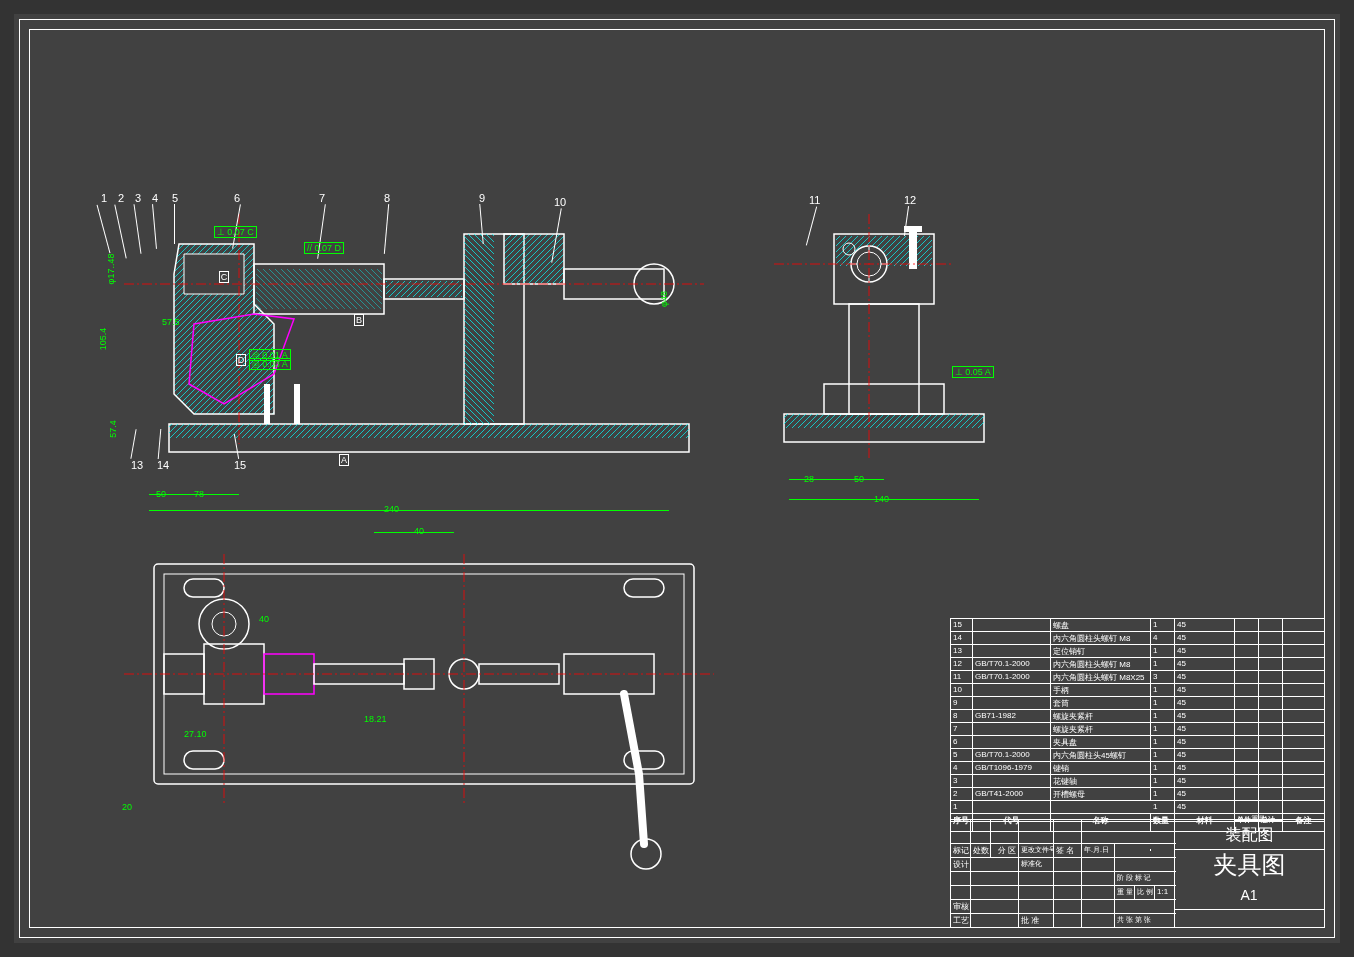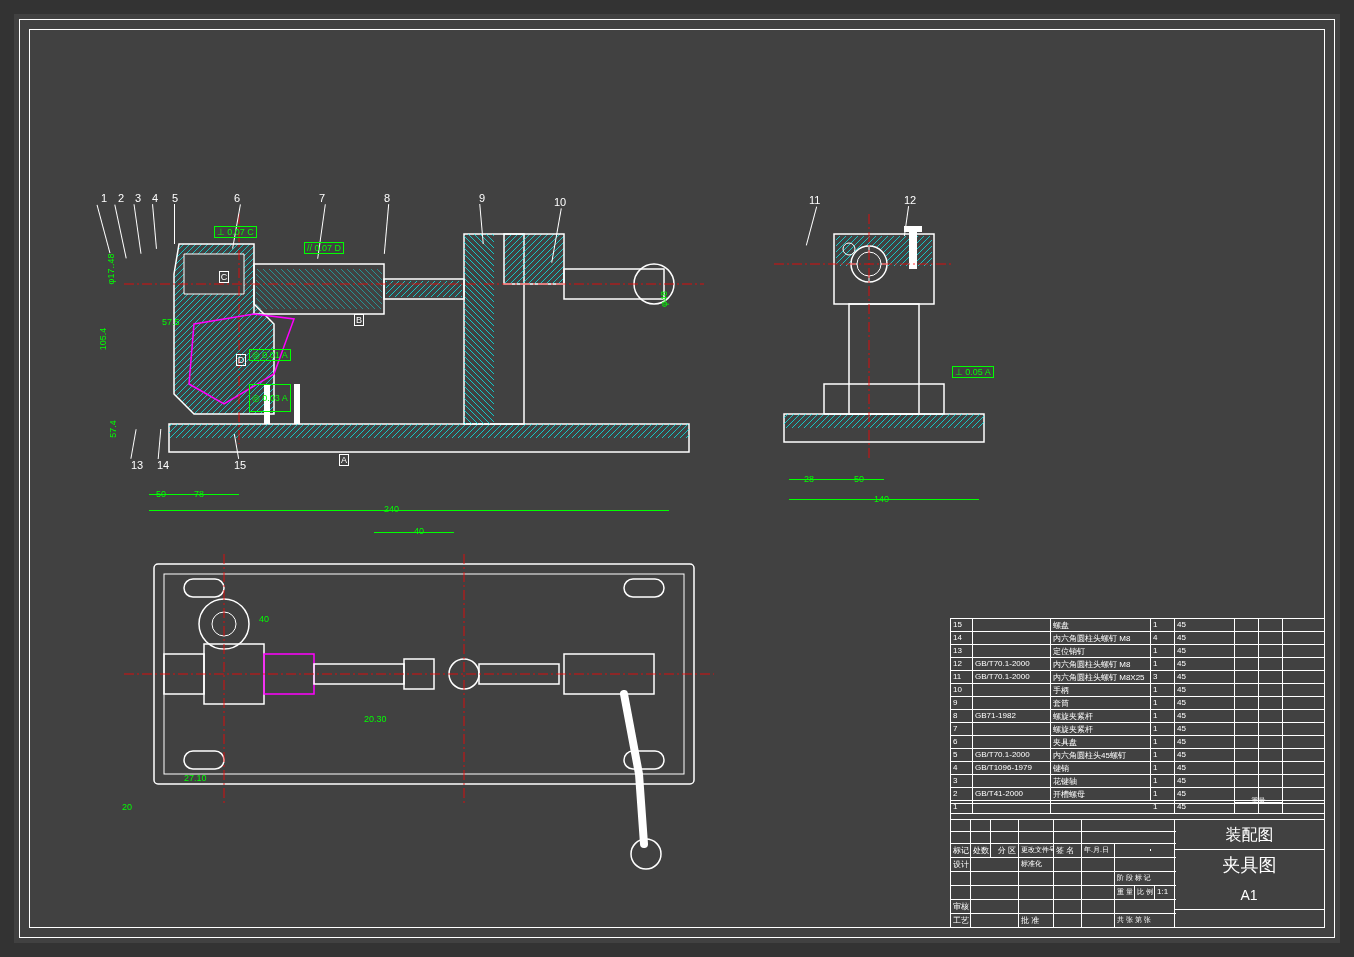--- a/index.html
+++ b/index.html
@@ -20,21 +20,21 @@
 .dim-text { position: absolute; color: #00ff00; font-size: 9px; }
 .dim-line { position: absolute; background: #00ff00; }
 
 
 .title-block { position: absolute; right: 15px; bottom: 15px; width: 375px; height: 310px; border: 1px solid #fff; background: #414141; }
 .tb-row { display: flex; border-bottom: 1px solid #fff; height: 13px; }
 .tb-cell { border-right: 1px solid #fff; color: #fff; font-size: 8px; padding: 1px 2px; overflow: hidden; white-space: nowrap; }
 .tb-header { font-weight: bold; }
 .tb-bottom { position: absolute; bottom: 0; left: 0; right: 0; height: 108px; border-top: 1px solid #fff; }
 .tb-title-main { position: absolute; right: 0; top: 0; width: 150px; height: 30px; color: #fff; font-size: 16px; text-align: center; line-height: 30px; border-left: 1px solid #fff; border-bottom: 1px solid #fff; }
-.tb-title-sub { position: absolute; right: 0; top: 30px; width: 150px; height: 60px; color: #fff; font-size: 18px; text-align: center; line-height: 30px; border-left: 1px solid #fff; }
+.tb-title-sub { position: absolute; right: 0; top: 30px; width: 150px; height: 60px; color: #fff; font-size: 24px; text-align: center; line-height: 30px; border-left: 1px solid #fff; }
 .tb-a1 { position: absolute; right: 0; top: 60px; width: 150px; height: 30px; color: #fff; font-size: 14px; text-align: center; line-height: 30px; }
 .tb-small-grid { position: absolute; left: 0; top: 0; width: 225px; height: 108px; }
 .tb-sg-row { display: flex; border-bottom: 1px solid #fff; height: 15px; }
 .tb-sg-cell { border-right: 1px solid #fff; color: #fff; font-size: 8px; padding: 1px 2px; overflow: hidden; white-space: nowrap; }
 
 svg { position: absolute; }
 </style>
 </head>
 <body>
 
@@ -176,41 +176,41 @@
     <div class="balloon-line" style="left:202px;top:400px;width:1px;height:25px;transform:rotate(-10deg);"></div>
 
     <div class="dim-text" style="left:128px;top:283px;">57.5</div>
     <div class="dim-text" style="left:58px;top:300px;transform:rotate(-90deg);">105.4</div>
     <div class="dim-text" style="left:70px;top:390px;transform:rotate(-90deg);">57.4</div>
     <div class="dim-text" style="left:122px;top:455px;">50</div>
     <div class="dim-text" style="left:160px;top:455px;">78</div>
     <div class="dim-text" style="left:350px;top:470px;">240</div>
     <div class="dim-text" style="left:88px;top:768px;">20</div>
     <div class="dim-text" style="left:380px;top:492px;">40</div>
-    <div class="dim-text" style="left:330px;top:680px;">20.30</div>
-    <div class="dim-text" style="left:150px;top:695px;margin-top:44px;">27.10</div>
+    <div class="dim-text" style="left:330px;top:680px;">18.21</div>
+    <div class="dim-text" style="left:150px;top:695px;">27.10</div>
     <div class="dim-text" style="left:225px;top:580px;">40</div>
     <div class="dim-text" style="left:770px;top:440px;">28</div>
     <div class="dim-text" style="left:820px;top:440px;">50</div>
     <div class="dim-text" style="left:840px;top:460px;">140</div>
     <div class="dim-text" style="left:62px;top:230px;transform:rotate(-90deg);">φ17..48</div>
     <div class="dim-text" style="left:622px;top:260px;transform:rotate(-90deg);">φ48</div>
 
     <div class="dim-line" style="left:115px;top:460px;width:30px;height:1px;"></div>
     <div class="dim-line" style="left:145px;top:460px;width:60px;height:1px;"></div>
     <div class="dim-line" style="left:115px;top:476px;width:520px;height:1px;"></div>
     <div class="dim-line" style="left:340px;top:498px;width:80px;height:1px;"></div>
     <div class="dim-line" style="left:755px;top:445px;width:35px;height:1px;"></div>
     <div class="dim-line" style="left:790px;top:445px;width:60px;height:1px;"></div>
     <div class="dim-line" style="left:755px;top:465px;width:190px;height:1px;"></div>
 
     <div class="dim-text" style="left:180px;top:192px;border:1px solid #0f0;padding:0 2px;">⊥ 0.07 C</div>
     <div class="dim-text" style="left:270px;top:208px;border:1px solid #0f0;padding:0 2px;">// 0.07 D</div>
     <div class="dim-text" style="left:215px;top:315px;border:1px solid #0f0;padding:0 2px;">◎ 0.01 A</div>
-    <div class="dim-text" style="left:215px;top:350px;border:1px solid #0f0;padding:8px 2px;">◎ 0.03 A</div>
+    <div class="dim-text" style="left:215px;top:324px;border:1px solid #0f0;padding:0 2px;">◎ 0.03 A</div>
     <div class="dim-text" style="left:918px;top:332px;border:1px solid #0f0;padding:0 2px;">⊥ 0.05 A</div>
 
     <div class="dim-text" style="left:305px;top:420px;border:1px solid #fff;color:#fff;width:10px;text-align:center;">A</div>
     <div class="dim-text" style="left:320px;top:280px;border:1px solid #fff;color:#fff;width:10px;text-align:center;">B</div>
     <div class="dim-text" style="left:185px;top:237px;border:1px solid #fff;color:#fff;width:10px;text-align:center;">C</div>
     <div class="dim-text" style="left:202px;top:320px;border:1px solid #fff;color:#fff;width:10px;text-align:center;">D</div>
 
   </div>
 
   <div class="title-block">
@@ -359,20 +359,30 @@
           <div class="tb-cell" style="width:22px;">1</div>
           <div class="tb-cell" style="width:78px;"></div>
           <div class="tb-cell" style="width:100px;margin-top:48px;">开槽螺母</div>
           <div class="tb-cell" style="width:24px;">1</div>
           <div class="tb-cell" style="width:60px;">45</div>
           <div class="tb-cell" style="width:24px;"></div>
           <div class="tb-cell" style="width:24px;"></div>
           <div class="tb-cell" style="width:41px;border-right:none;"></div>
         </div>
       </div>
+    <div class="tb-row tb-header" style="height:18px;">
+      <div class="tb-cell" style="width:22px;">序号</div>
+      <div class="tb-cell" style="width:78px;text-align:center;">代号</div>
+      <div class="tb-cell" style="width:100px;text-align:center;">名称</div>
+      <div class="tb-cell" style="width:24px;">数量</div>
+      <div class="tb-cell" style="width:60px;text-align:center;">材料</div>
+      <div class="tb-cell" style="width:24px;font-size:7px;">单件</div>
+      <div class="tb-cell" style="width:24px;font-size:7px;">总计</div>
+      <div class="tb-cell" style="width:41px;text-align:center;border-right:none;">备注</div>
+    </div>
     <div class="tb-row" style="height:9px;margin-top:-19px;position:relative;">
        <div class="tb-cell" style="width:284px;border-right:1px solid transparent;border-bottom:none;"></div>
        <div class="tb-cell" style="width:48px;text-align:center;font-size:7px;border-bottom:1px solid #fff;">重量</div>
     </div>
     <div style="height:10px;"></div>
 
     <div class="tb-bottom">
       <div class="tb-title-main">装配图</div>
       <div class="tb-title-sub">夹具图</div>
       <div class="tb-a1">A1</div>

